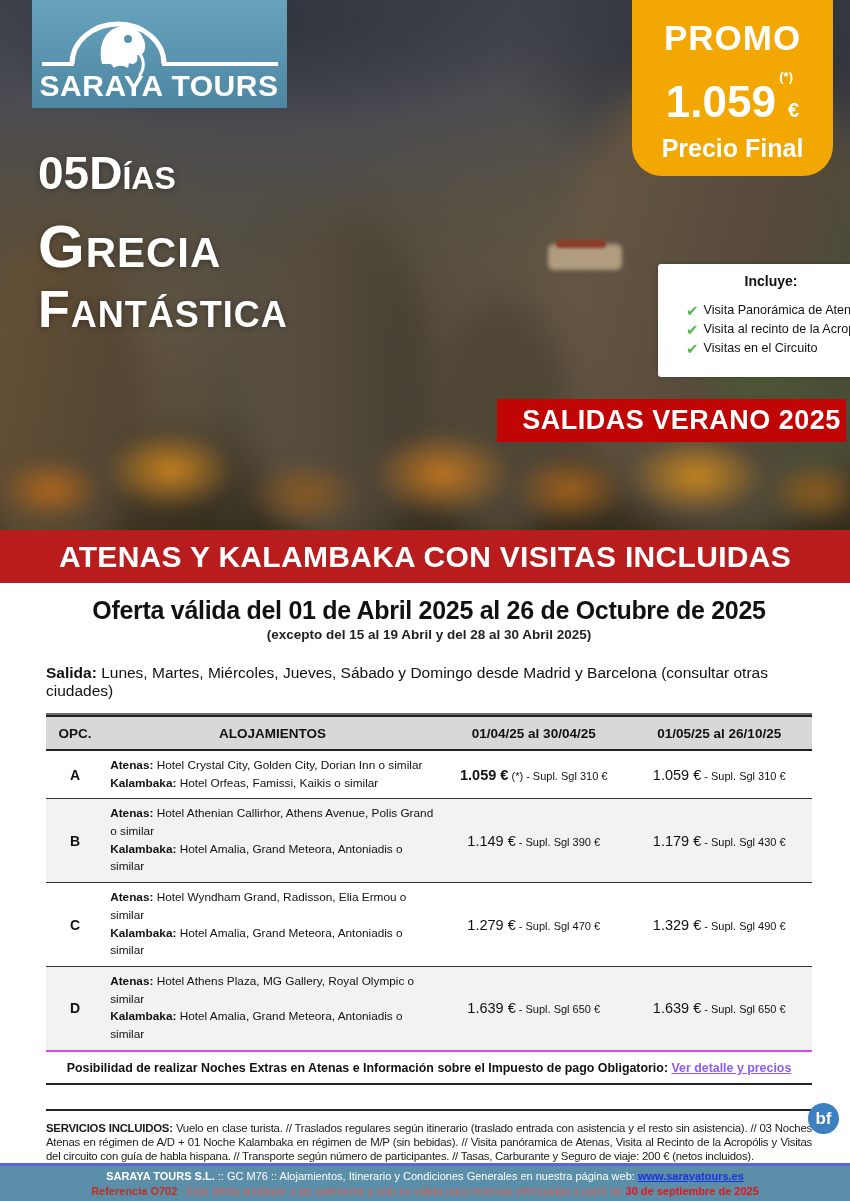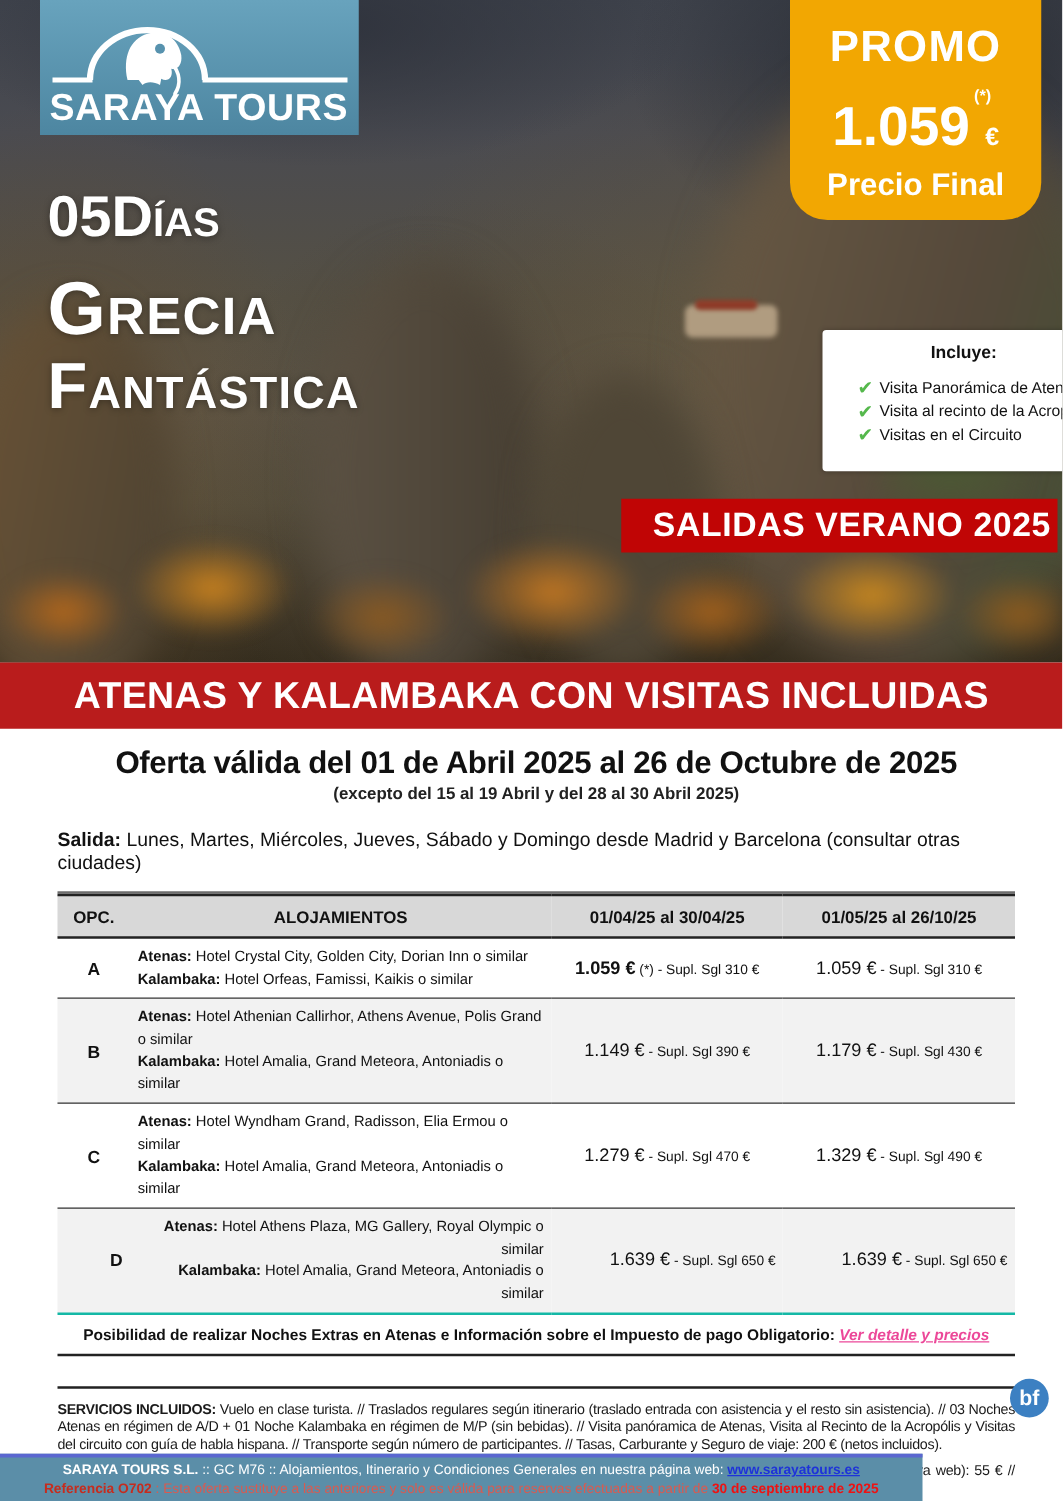--- a/index.html
+++ b/index.html
@@ -102,38 +102,38 @@
     font-size:13.5px;font-weight:bold;height:34px;text-align:center;
   }
   table.ptable td{border-bottom:1.5px solid #333;padding:6px 6px;vertical-align:middle;}
   td.opc{font-size:14px;font-weight:bold;text-align:center;}
   td.hotels{font-size:11.8px;line-height:1.5;}
   td.hotels b{font-weight:bold;}
   td.price{text-align:center;font-size:11px;white-space:nowrap;}
   .amt{font-size:14.5px;}
   .amt.bold{font-weight:bold;}
   tr.alt td{background:#f2f2f2;}
-  tr.lastrow td{border-bottom:2px solid #14b8a6;text-align:right;}
+  tr.lastrow td{border-bottom:2px solid #d946ef;}
   .note-row{
     font-size:12.4px;font-weight:bold;text-align:center;padding:9px 0 8px 0;
     border-bottom:2.5px solid #222;
   }
-  .note-row a{color:#ec4899;font-weight:bold;text-decoration:underline;cursor:pointer;font-style:italic;}
+  .note-row a{color:#8b5cf6;font-weight:bold;text-decoration:underline;cursor:pointer;}
 
   .sep-line{border:0;border-top:2px solid #222;margin:24px 0 10px 0;}
   .para{font-size:11.4px;line-height:1.24;text-align:justify;letter-spacing:-.25px;margin:0 0 7px 0;color:#1a1a1a;}
   .para b{font-weight:bold;}
 
   
   .bf-badge{
     position:absolute;right:11px;top:1103px;width:31px;height:31px;border-radius:50%;
     background:#3c80c2;color:#fff;font-weight:bold;font-size:17px;text-align:center;line-height:31px;
   }
   .footer{
-    position:absolute;left:0;top:1163px;width:738px;height:38px;background:#5b8ea8;
+    position:absolute;left:0;top:1163px;width:850px;height:38px;background:#5b8ea8;
     border-top:3px solid #5a67d0;text-align:center;color:#fff;padding-top:4px;
   }
   .f1{font-size:11px;}
   .f1 b{font-weight:bold;}
   .f1 a{color:#1e33d9;font-weight:bold;text-decoration:underline;cursor:pointer;}
   .f2{font-size:11px;margin-top:3px;color:#da5a50;}
   .f2 .ref{color:#c62c1e;font-weight:bold;}
   .f2 .date{color:#ee1212;font-weight:bold;}
 </style>
 </head>

